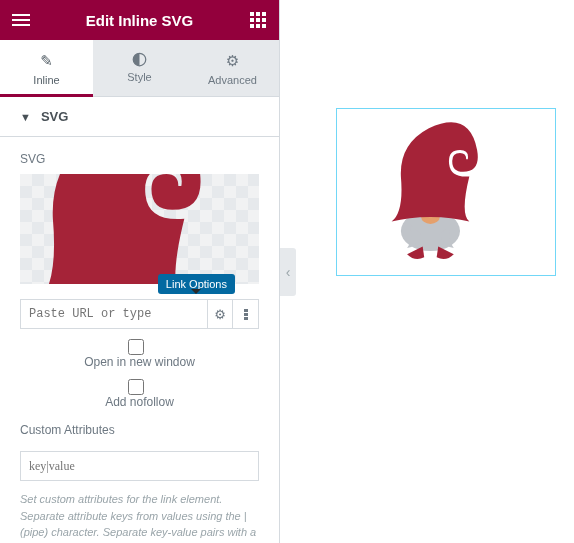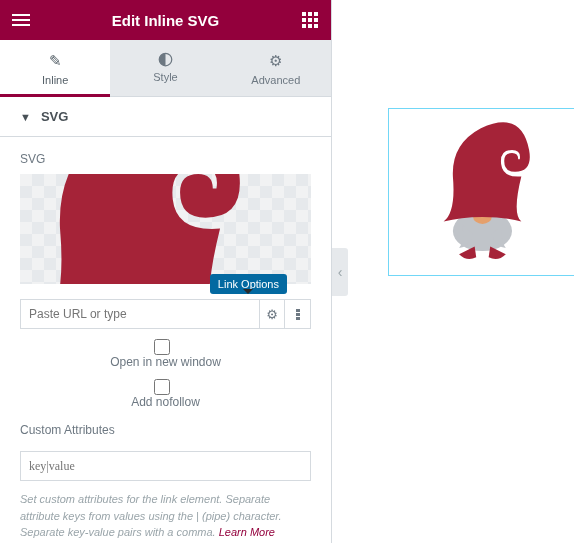--- a/index.html
+++ b/index.html
@@ -1,21 +1,21 @@
 <!DOCTYPE html>
 <html><head>
   <meta charset="utf-8">
   <style>
     * { box-sizing: border-box; margin: 0; padding: 0; }
     body { font-family: "Helvetica Neue", Arial, sans-serif; font-size: 13px; color: #495157; background: #fff; width: 574px; height: 543px; overflow: hidden; }
 
     .layout { display: flex; width: 100%; height: 100%; }
 
     
-    .panel { width: 332px; background: #e6e9ec; display: flex; flex-direction: column; border-right: 1px solid #d5dadf; }
+    .panel { width: 280px; background: #e6e9ec; display: flex; flex-direction: column; border-right: 1px solid #d5dadf; }
 
     .panel-header { height: 40px; background: #93003c; color: #fff; display: flex; align-items: center; justify-content: space-between; padding: 0 10px; }
     .panel-header .burger, .panel-header .grid { width: 22px; height: 22px; display: flex; align-items: center; justify-content: center; cursor: pointer; }
     .panel-header .title { font-weight: 700; font-size: 15px; flex: 1; text-align: center; }
 
     .burger-lines div { width: 18px; height: 2px; background: #fff; margin: 3px 0; }
     .grid-squares { display: grid; grid-template-columns: repeat(3, 4px); grid-template-rows: repeat(3, 4px); gap: 2px; }
     .grid-squares span { background: #fff; width: 4px; height: 4px; }
 
     .tabs { display: flex; background: #fff; border-bottom: 1px solid #d5dadf; }
@@ -38,21 +38,21 @@
        repeating-conic-gradient(#e6e9ec 0% 25%, #f1f2f3 0% 50%) 0 0/24px 24px;
        position: relative; margin-bottom: 15px; overflow:hidden; }
 
     .svg-preview svg, .canvas-box svg { display:block; }
 
     .url-row { position: relative; margin-top: 4px; }
     .tooltip { position: absolute; right: 24px; top: -25px; background: #0369a1; color: #fff; font-size: 11px; padding: 4px 8px; border-radius: 3px; }
     .tooltip::after { content:""; position:absolute; bottom:-5px; left:50%; margin-left:-5px; border:5px solid transparent; border-top-color:#2a2a2a; }
 
     .url-input-wrap { display:flex; }
-    .url-input { flex:1; height: 30px; border:1px solid #d5dadf; padding: 0 8px; font-size:12px; color:#6d7882; outline:none; border-right:none; }
+    .url-input { flex:1; height: 30px; border:1px solid #d5dadf; padding: 0 8px; font-size:12px; color:#6d7882; outline:none; border-right:none;font-family:Liberation Mono, monospace; }
     .url-btn { width:26px; height:30px; border:1px solid #d5dadf; background:#fff; display:flex; align-items:center; justify-content:center; color:#6d7882; cursor:pointer; font-size:13px; }
     .url-btn + .url-btn { border-left: none; }
 
     .dyn-icon span { display:block; width:4px; height:3px; background:#6d7882; margin:1px 0;}
 
     .check-row { margin-top: 10px; display:flex; align-items:center; font-size:12px; color:#6d7882;flex-direction:column; }
     .check-row input { margin-right: 8px; width:16px; height:16px; border:1px solid #d5dadf; }
 
     .attr-input { width:100%; height:30px; margin-top:6px; border:1px solid #d5dadf; padding:0 8px; font-size:12px; outline:none; color:#6d7882;font-family:Liberation Serif, serif; }
 

